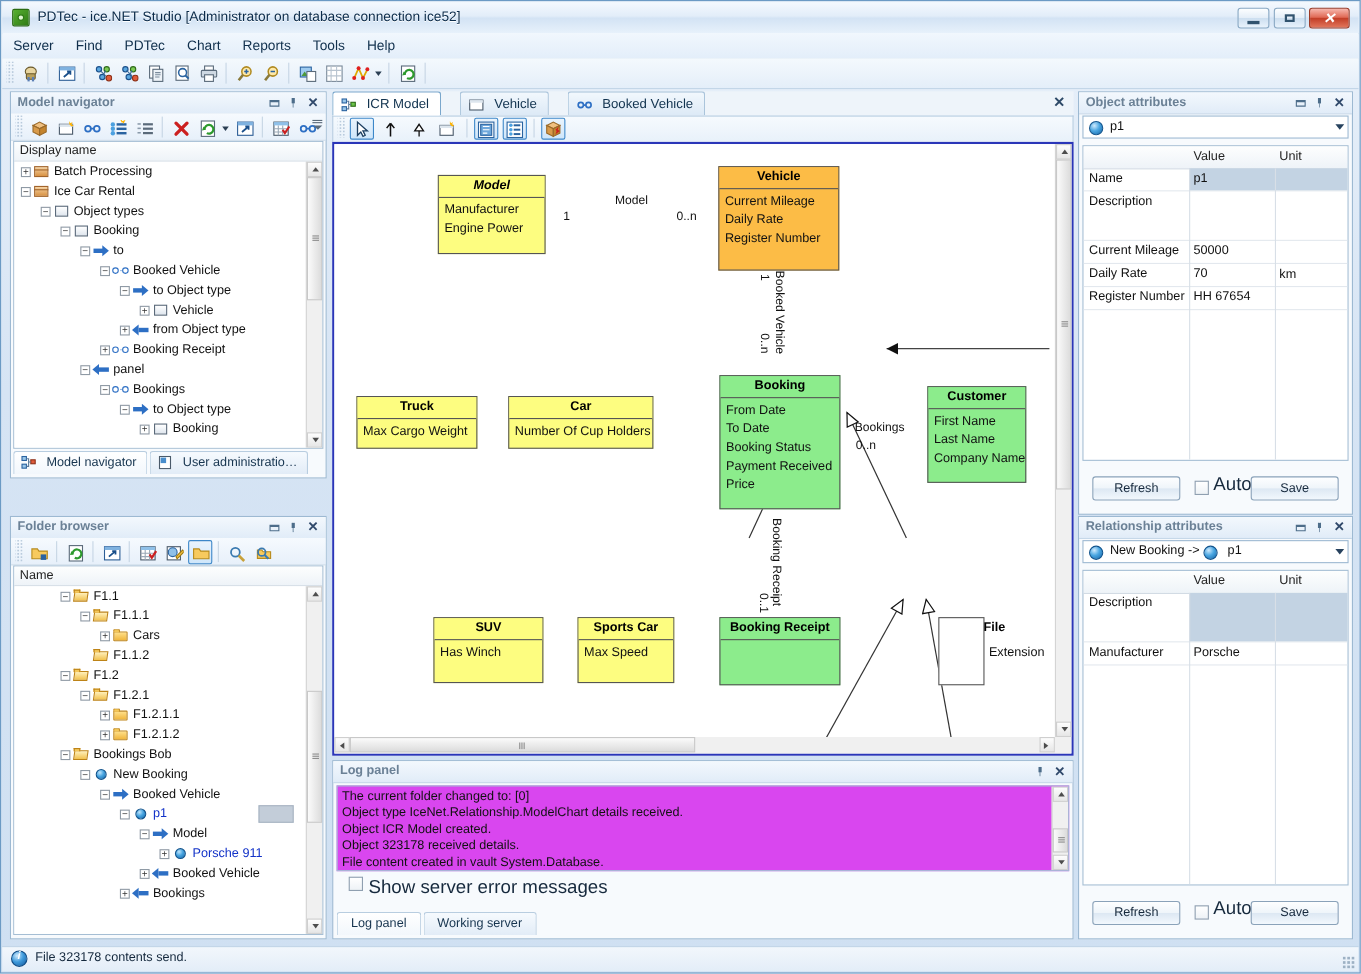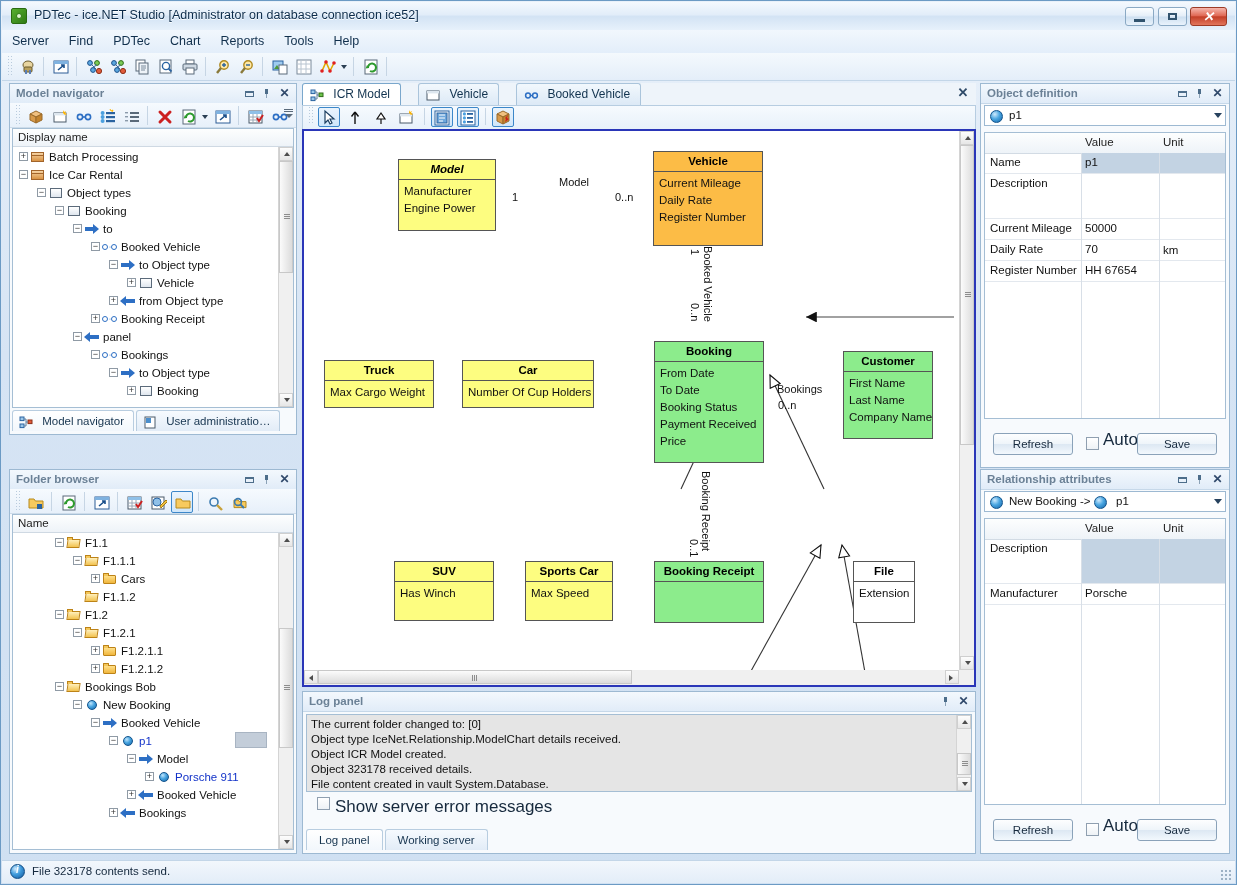--- a/index.html
+++ b/index.html
@@ -177,21 +177,21 @@
   .grow .c0,.grow .c1,.grow .c2{position:absolute;top:3px;font-size:11.5px;color:#111;white-space:nowrap;}
   .grow .sel{position:absolute;top:0;bottom:0;background:#c3d3e3;}
   .vline{position:absolute;top:0;bottom:0;width:1px;background:#d8dfe7;}
   
   .btn{position:absolute;height:22px;border:1px solid #8aa2b9;border-radius:3px;box-sizing:border-box;
     background:linear-gradient(180deg,#fdfeff 0%,#eff5fa 48%,#dde8f3 52%,#f2f8fd 100%);
     font-size:11.5px;color:#16293d;text-align:center;line-height:20px;cursor:default;}
   .chk{position:absolute;width:13px;height:13px;border:1px solid #8f9fb0;background:linear-gradient(180deg,#fff,#eef2f6);box-sizing:border-box;}
   .chklbl{position:absolute;font-size:17px;color:#16293d;text-align:center;}
   
-  #logtext{position:absolute;background:#e5e5e5;border:1px solid #a5bed4;box-sizing:border-box;overflow:hidden;}
+  #logtext{position:absolute;background:#d946ef;border:1px solid #a5bed4;box-sizing:border-box;overflow:hidden;}
   #logtext .ln{font-size:11.5px;line-height:15px;color:#111;padding-left:4px;white-space:nowrap;}
   
   #status{position:absolute;left:1px;right:1px;bottom:1px;height:22px;
     background:linear-gradient(180deg,#f2f7fc,#e3edf8);border-top:1px solid #c3d6e8;}
   #status .si{position:absolute;left:8px;top:3px;width:15px;height:15px;border-radius:50%;
     background:radial-gradient(circle at 35% 30%,#cfeafd 0%,#3f9bdc 45%,#12569b 100%);border:1px solid #0f4c85;box-sizing:border-box;}
   #status .si:after{content:"i";position:absolute;left:5px;top:-1px;color:#fff;font-size:10px;font-weight:bold;font-style:italic;}
   #status .st{position:absolute;left:30px;top:4px;font-size:11.5px;color:#14283d;}
   #status .grip{position:absolute;right:3px;bottom:2px;width:12px;height:12px;
     background-image:radial-gradient(#9db1c4 42%,transparent 43%);background-size:4px 4px;}
@@ -768,21 +768,21 @@
               <div class="bd">
                 <div>First Name</div>
                 <div>Last Name</div>
                 <div>Company Name</div>
               </div>
             </div>
             <div class="ent green" style="left:350px;top:430px;width:110px;height:62px;">
               <div class="hd">Booking Receipt</div>
               <div class="bd"></div>
             </div>
-            <div class="ent white" style="left:549px;top:430px;width:62px;height:62px;">
+            <div class="ent white" style="left:549px;top:430px;width:42px;height:62px;padding-left:40px;">
               <div class="hd">File</div>
               <div class="bd">
                 <div>Extension</div>
               </div>
             </div>
           </div>
         <div id="edgelabels">
             <div class="vlabel" style="left:255px;top:45px;transform:rotate(0deg);">Model</div>
             <div class="vlabel" style="left:208px;top:60px;transform:rotate(0deg);">1</div>
             <div class="vlabel" style="left:311px;top:60px;transform:rotate(0deg);">0..n</div>
@@ -836,21 +836,21 @@
         <span>Log panel</span>
       </div>
       <div class="doctab" style="padding:0 12px;">
         <span>Working server</span>
       </div>
     </div>
   </div>
 
   <div class="panel" id="objattr" style="left:979px;top:82px;width:250px;height:385px;">
     <div class="panel-hd">
-      <div class="t">Object definition</div>
+      <div class="t">Object attributes</div>
       <div class="hbtn hb-float" style="right:40px;"></div>
       <div class="hbtn hb-pin" style="right:23px;"></div>
       <div class="hbtn hb-close" style="right:5px;">✕</div>
     </div>
     <div class="combo" style="top:21px;right:3px;">
       <div class="sp"></div>
       <div class="txt">p1</div>
       <div class="dd"></div>
     </div>
     <div class="grid" id="objgrid" style="left:3px;top:48px;right:3px;height:287px;">

